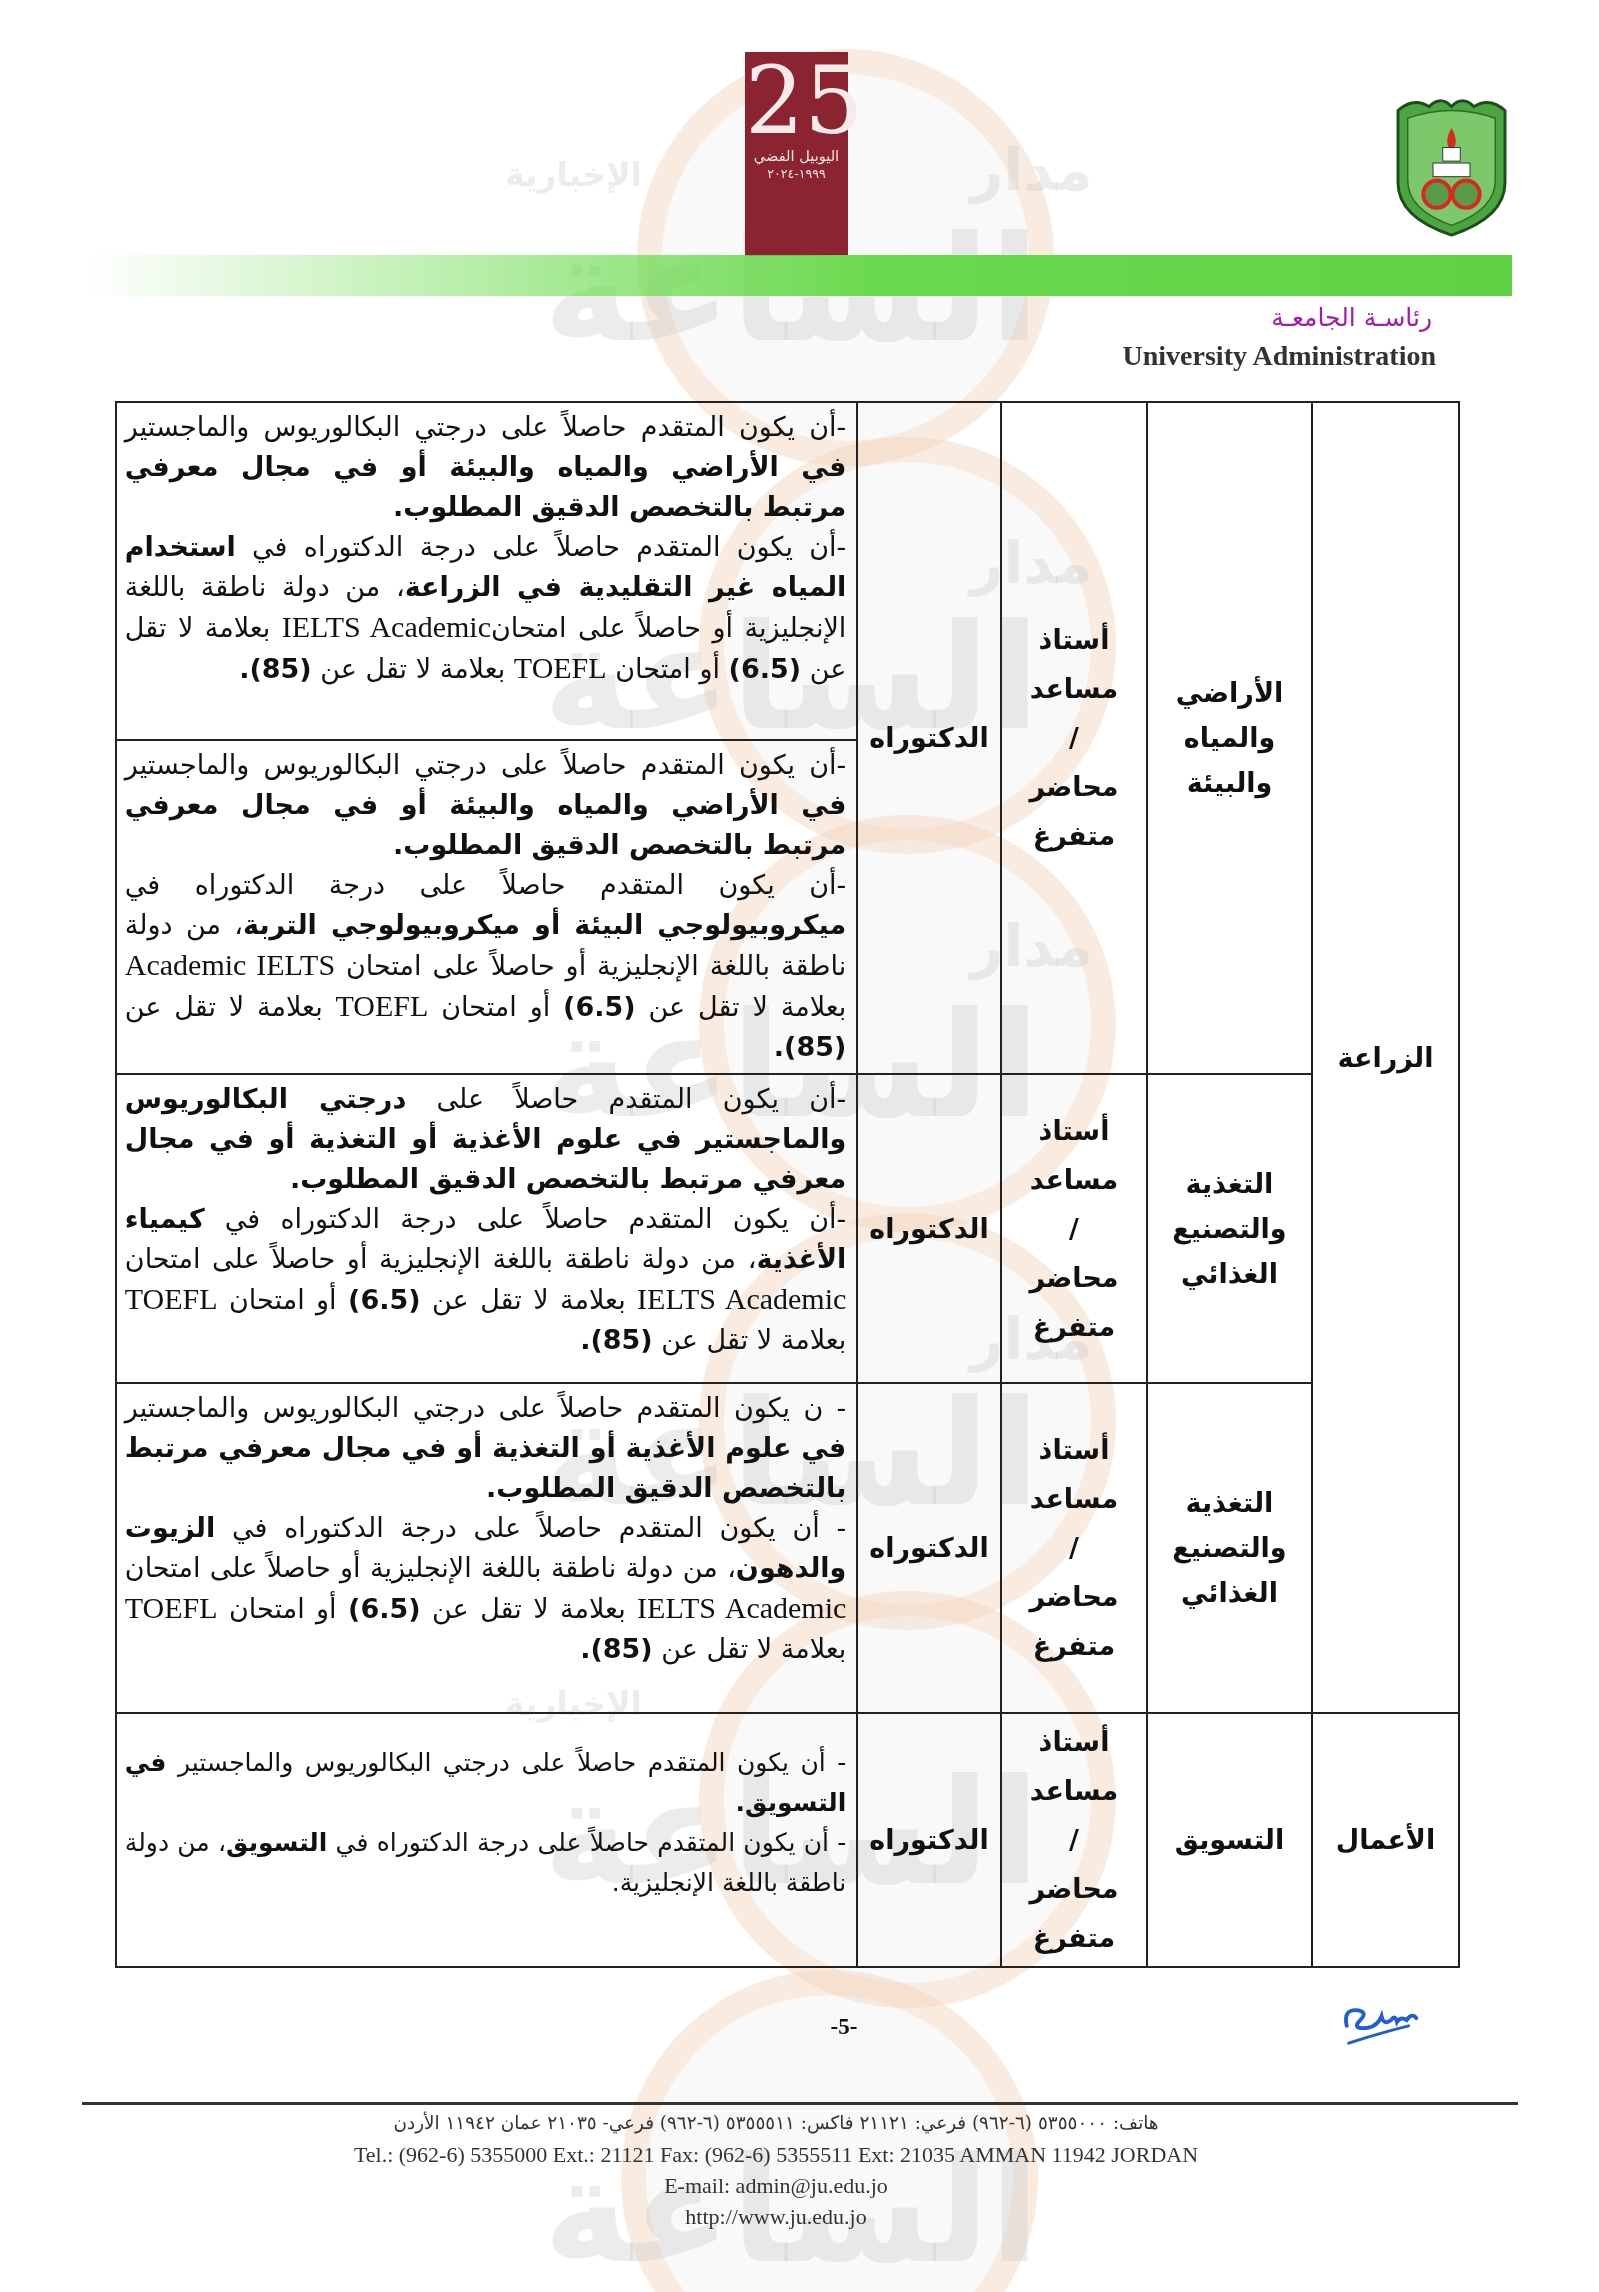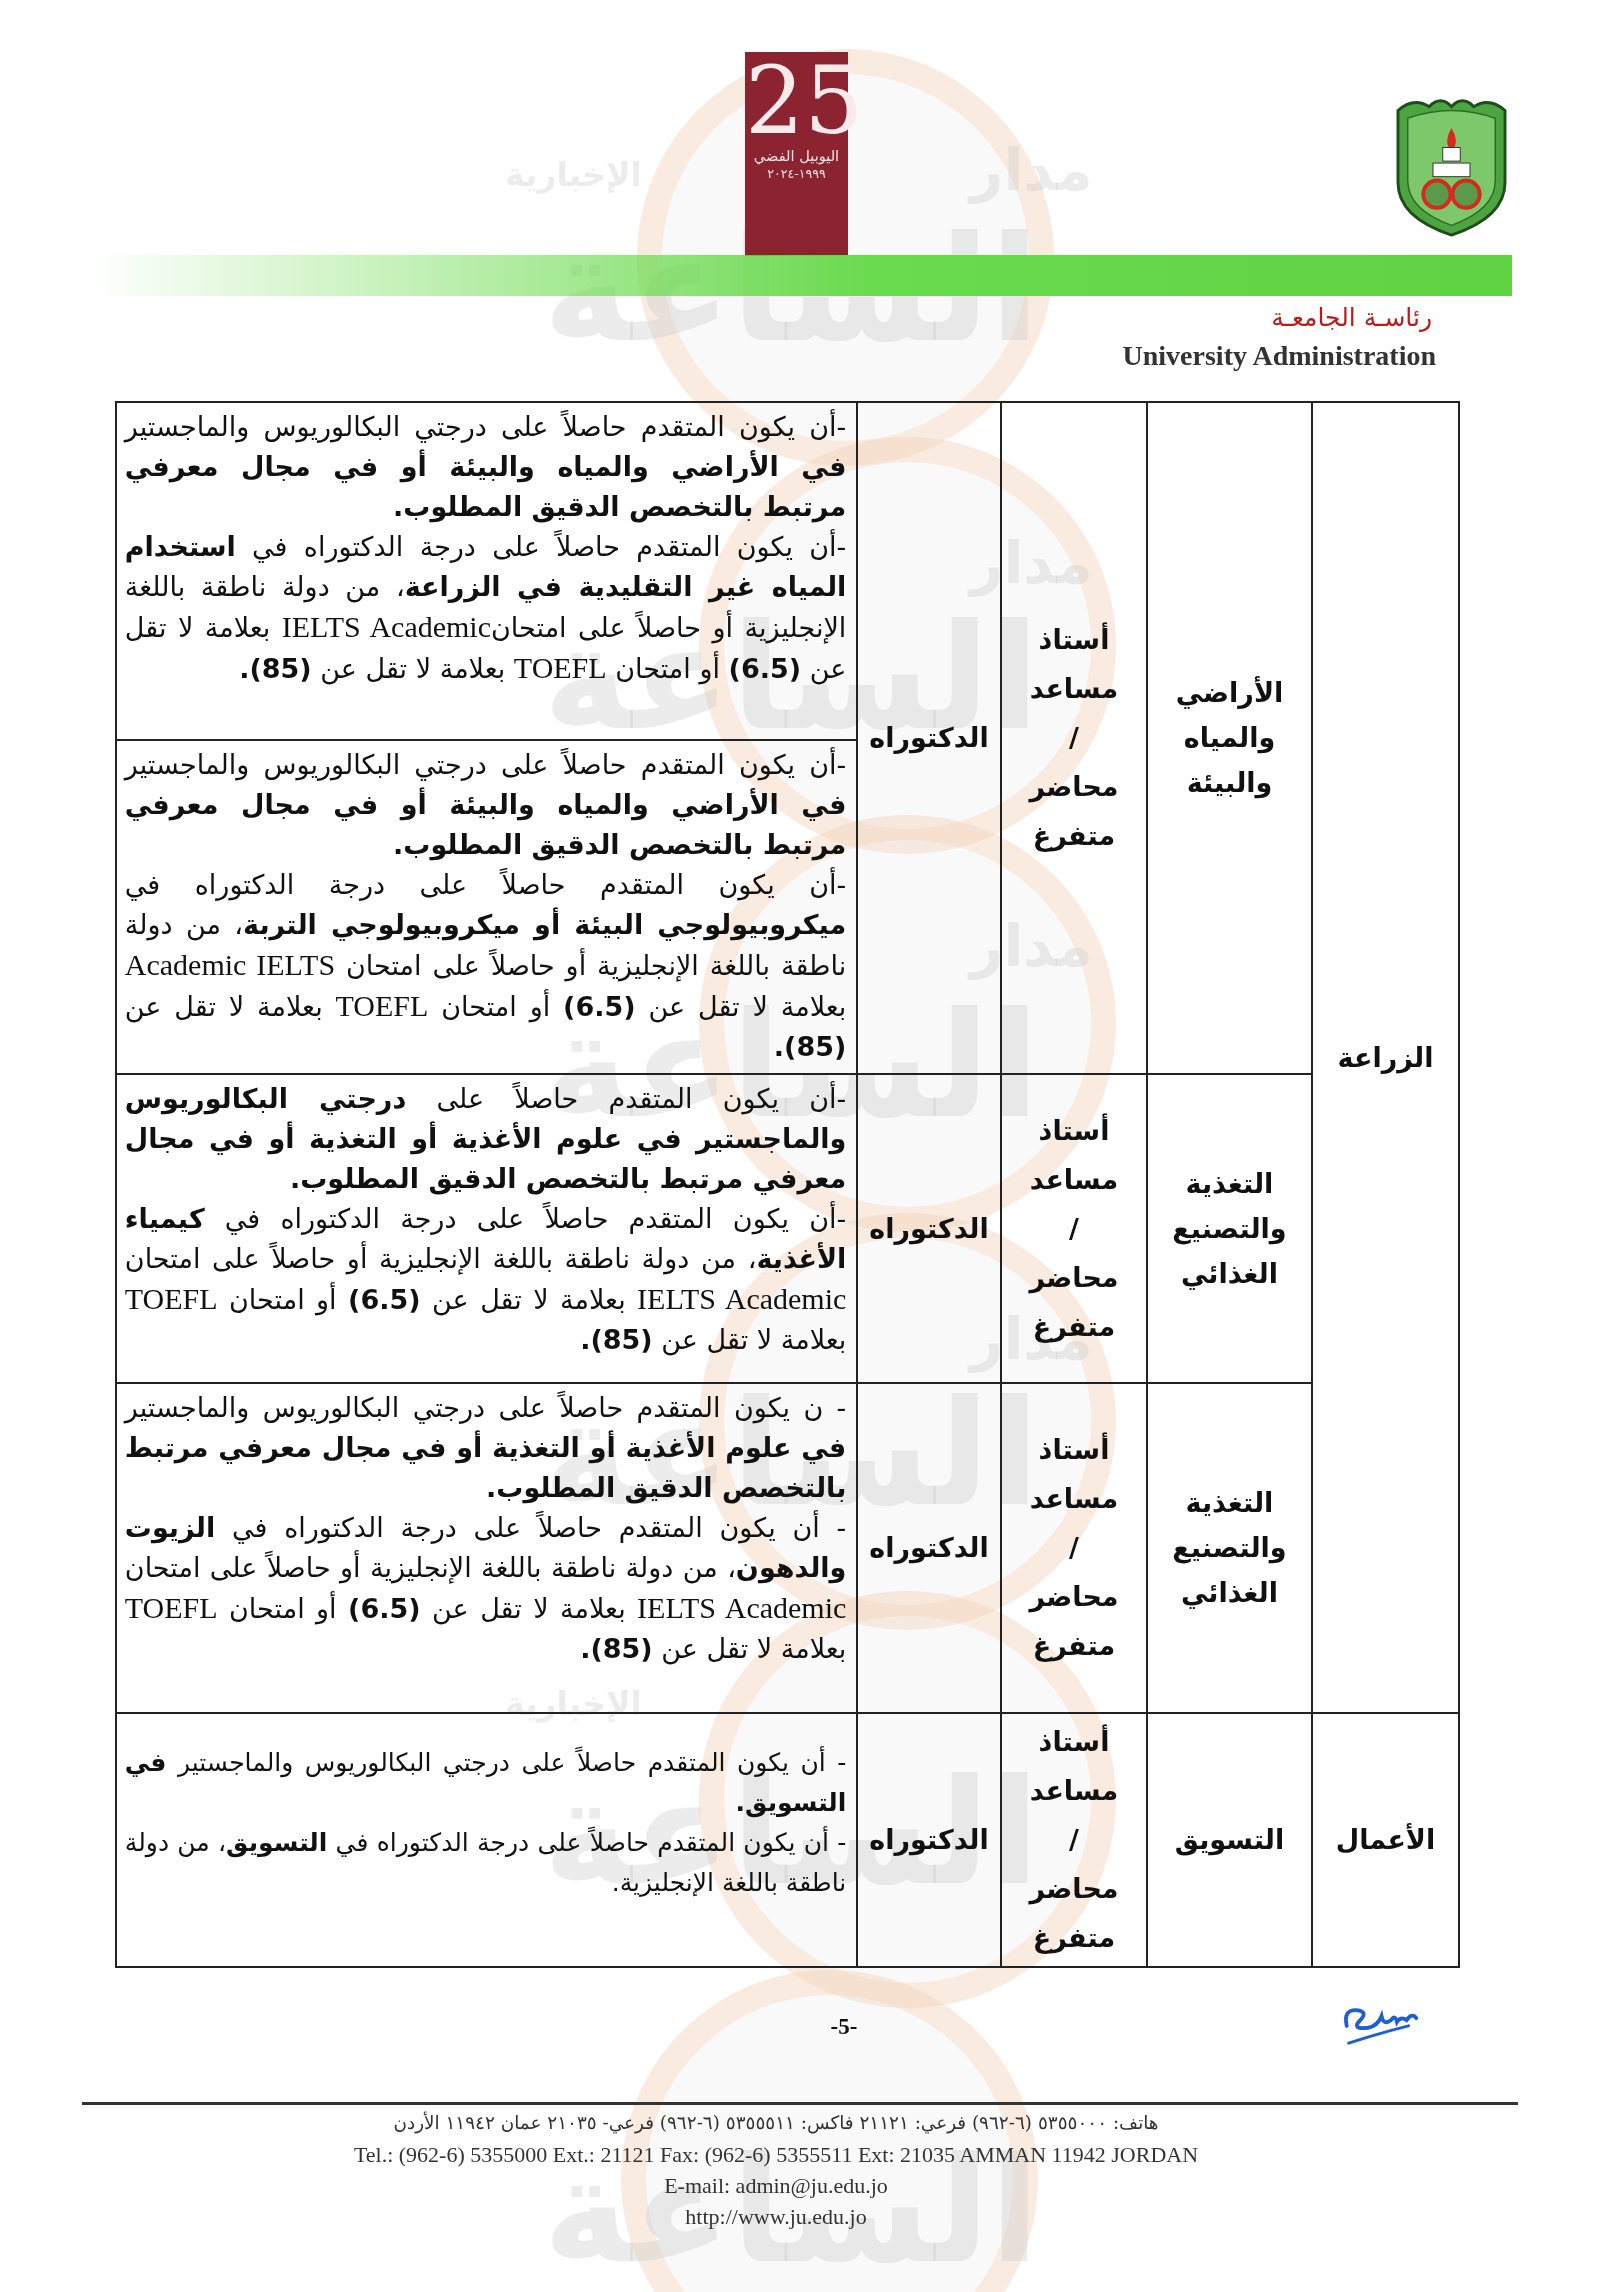--- a/index.html
+++ b/index.html
@@ -14,21 +14,21 @@
   .header { position: absolute; left: 0; top: 0; width: 1599px; height: 388px; }
   .jubilee { position: absolute; left: 745px; top: 52px; width: 103px; height: 204px; background: #8c2331; color: #f3e6e6; text-align: center; box-sizing: border-box; padding-top: 9.7px; }
   .jubilee .num { font-family: "DejaVu Serif", serif; font-size: 93px; line-height: 78px; color: #f6eaea; display: block; }
   .jubilee .cap { font-size: 14.6px; display: block; margin-top: 7.8px; direction: rtl; }
   .jubilee .yrs { font-size: 12.6px; display: block; margin-top: 1.9px; }
 
   .uni-ar { position: absolute; left: 1038px; top: 107px; width: 344px; text-align: center; font-family: "DejaVu Serif", serif; font-size: 62px; font-weight: bold; color: #222; direction: rtl; letter-spacing: 1.9px; }
   .crest { position: absolute; left: 1394px; top: 93px; width: 115px; height: 144px; }
   .green-bar { position: absolute; left: 87px; top: 255px; width: 1425px; height: 41px; background: linear-gradient(to right, rgba(108,220,78,0) 0%, rgba(108,220,78,0.45) 25%, #6ada4e 55%, #5fd243 100%); }
   .uni-en { position: absolute; left: 1033px; top: 256px; width: 475px; text-align: right; font-family: "Liberation Sans", sans-serif; font-weight: bold; font-size: 29px; color: #ffffff; line-height: 41px; letter-spacing: 0.5px; }
-  .pres-ar { position: absolute; left: 1126px; top: 303px; width: 306px; text-align: right; font-size: 25px; color: #b91c1c; direction: rtl; }
+  .pres-ar { position: absolute; left: 1126px; top: 303px; width: 306px; text-align: right; font-size: 25px; color: #a21caf; direction: rtl; }
   .pres-en { position: absolute; left: 1106px; top: 340px; width: 330px; text-align: right; font-family: "Liberation Serif", serif; font-weight: bold; font-size: 28px; color: #333; }
 
   
   .tbl { position: absolute; left: 115px; top: 401px; width: 1345px; border-collapse: collapse; direction: rtl; table-layout: fixed; }
   .tbl td { border: 2.4px solid #222; vertical-align: middle; text-align: center; padding: 0; margin-left: 28px; }
   .c-college { width: 147px; }
   .c-dept { width: 165px; }
   .c-rank { width: 146px; }
   .c-degree { width: 144px; }
   .c-req { width: auto; text-align: justify !important; vertical-align: top !important; padding: 3.9px 9.7px 5.8px 7.8px !important; }

